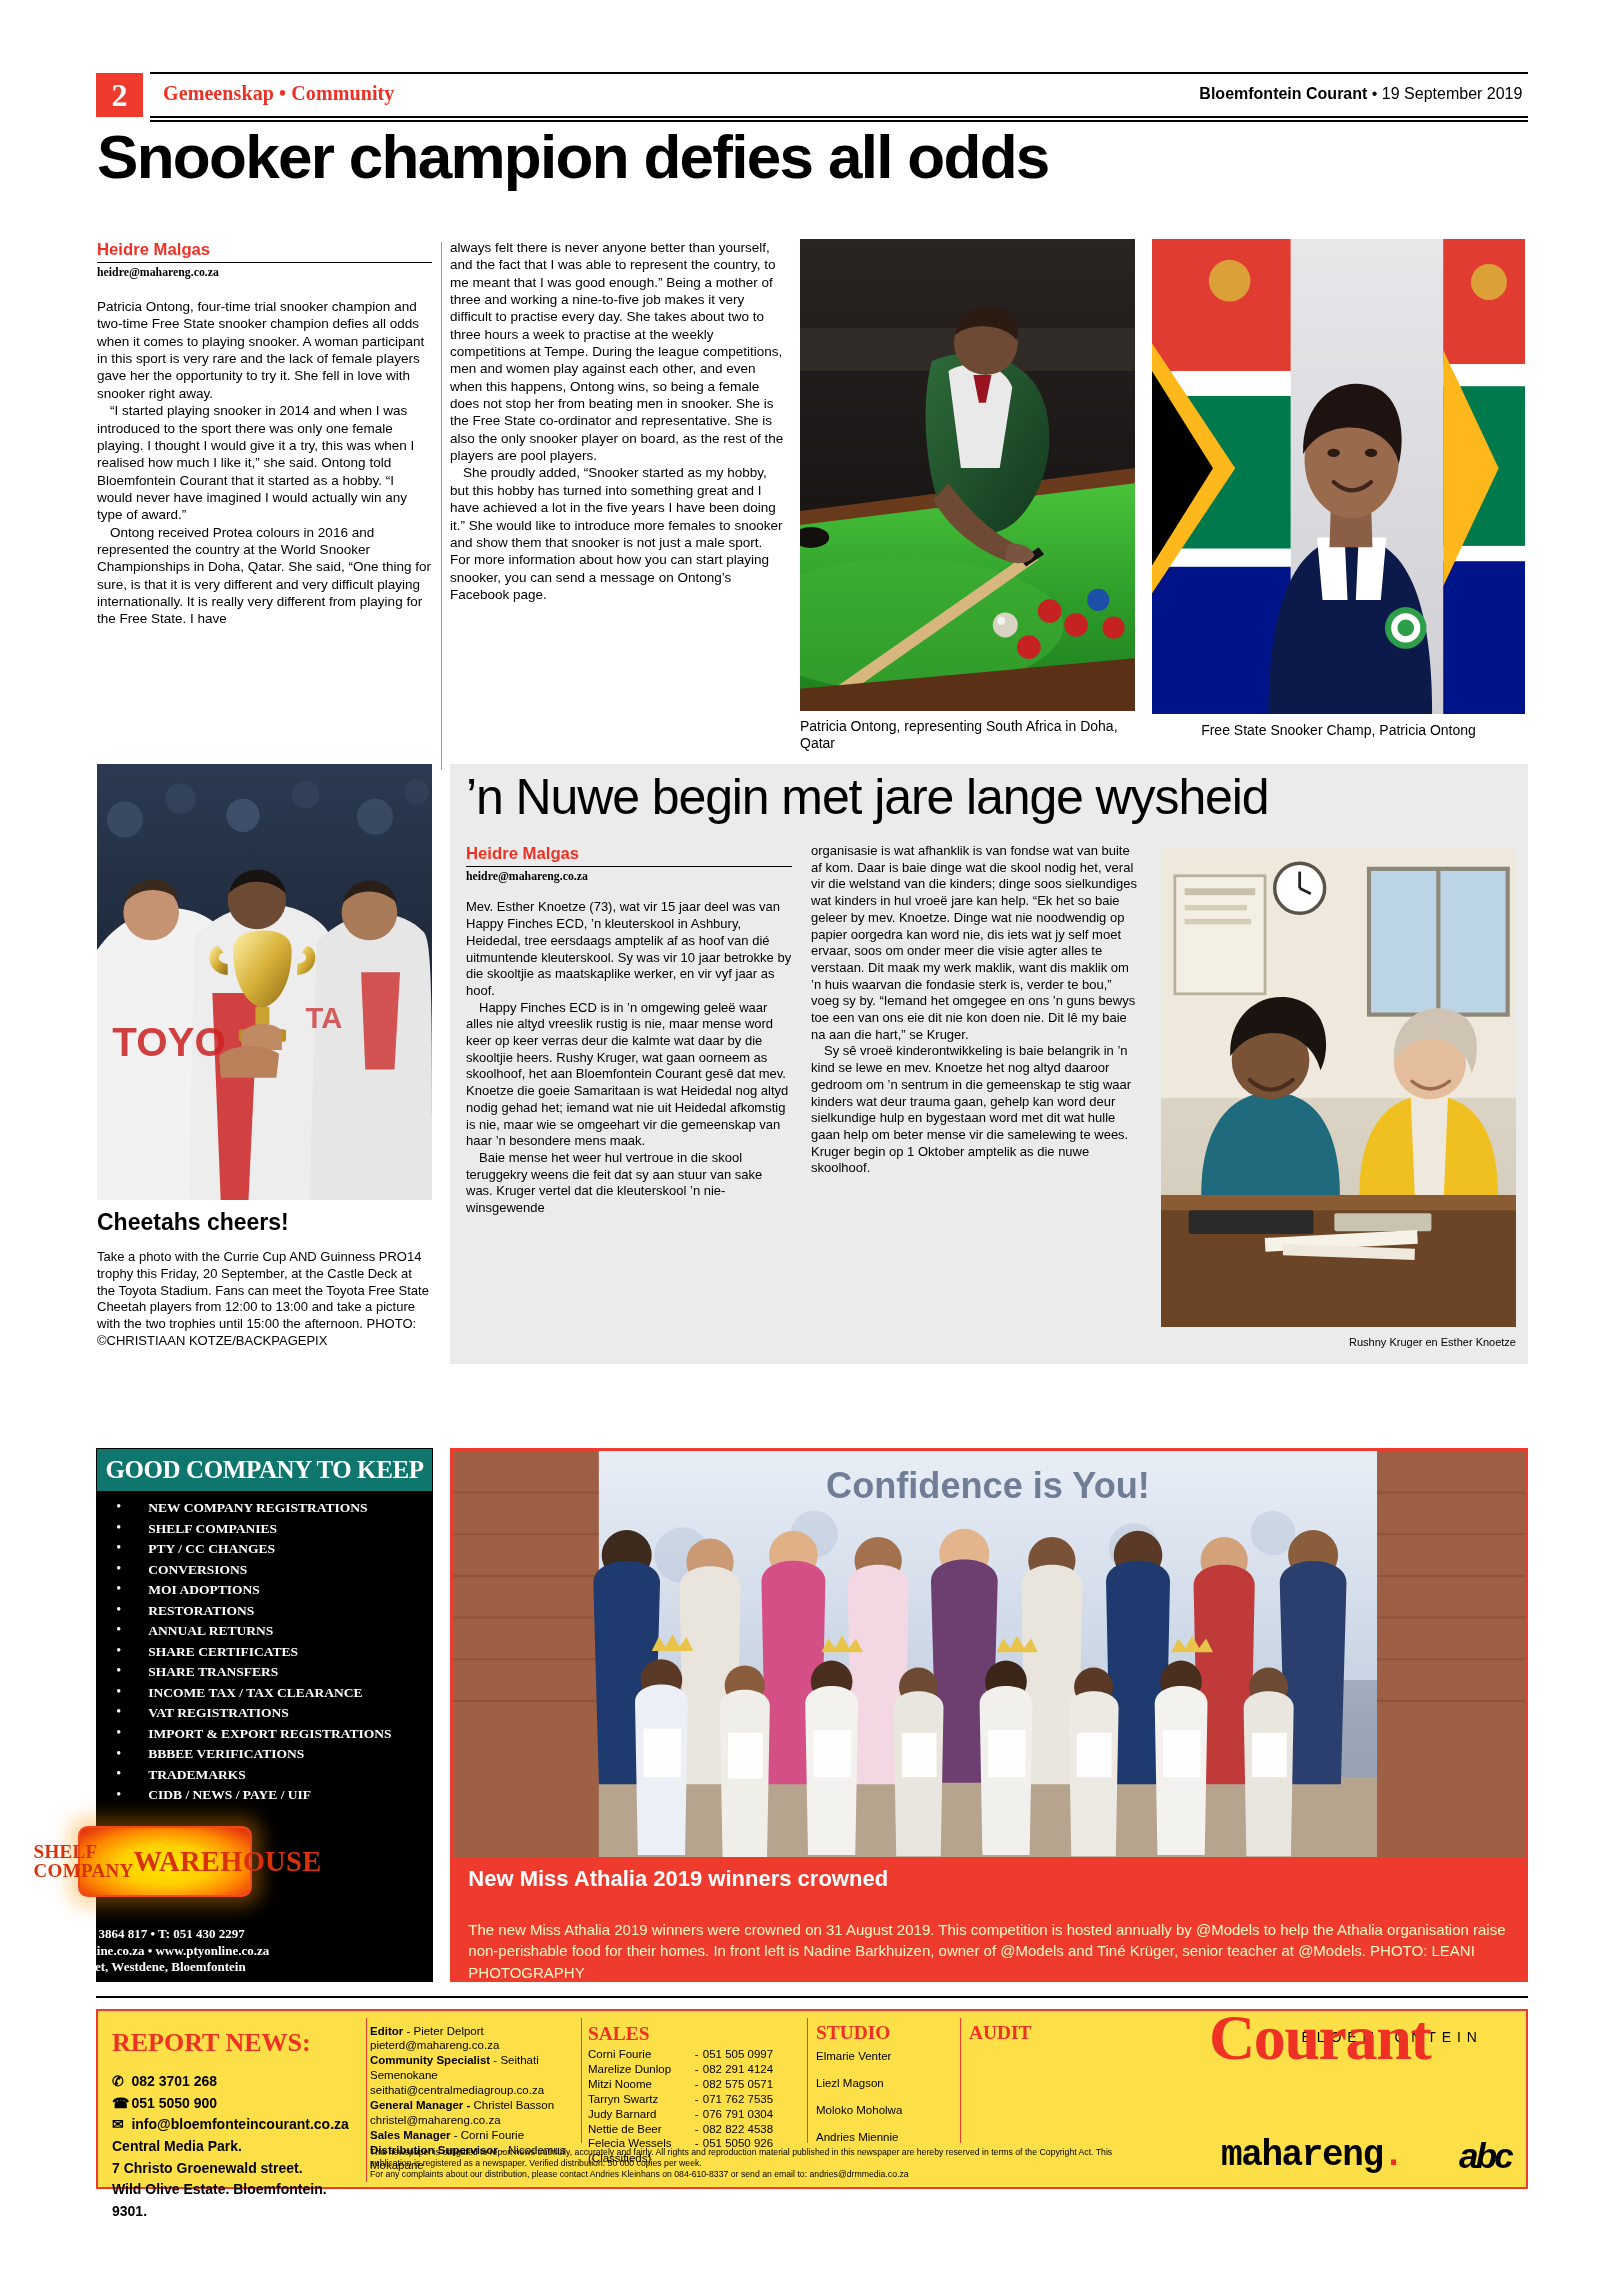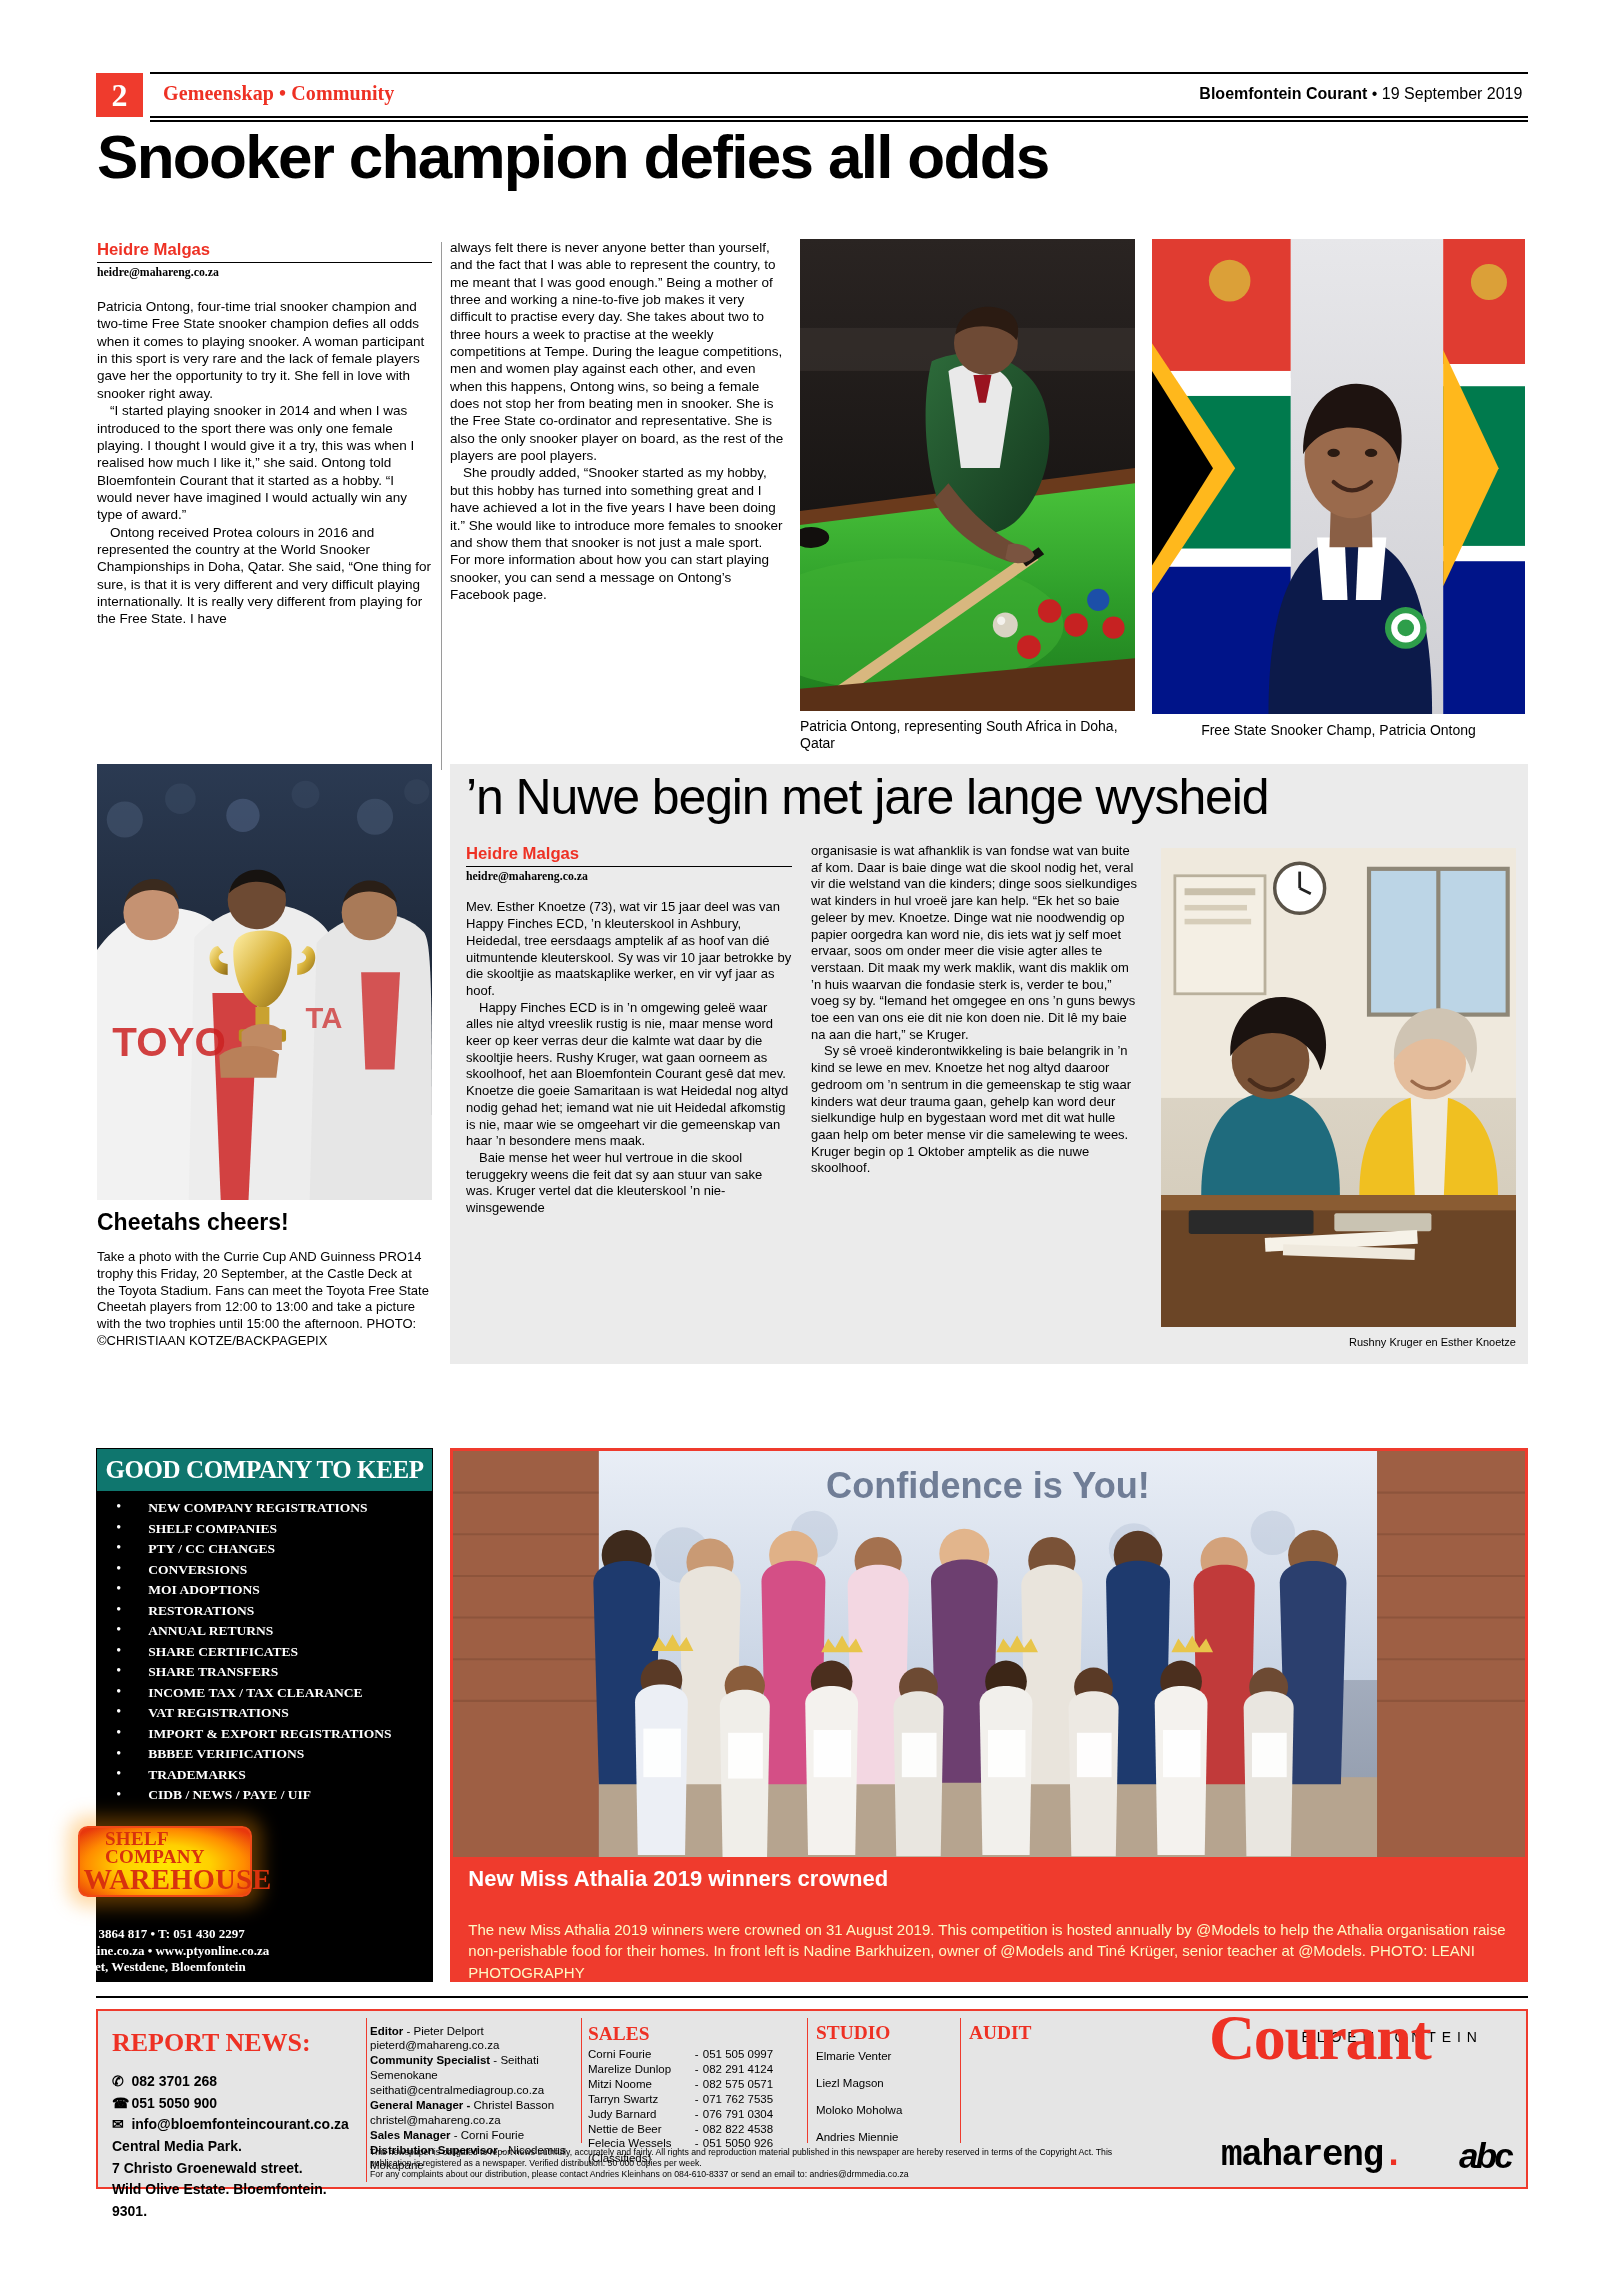--- a/index.html
+++ b/index.html
@@ -73,40 +73,40 @@
   .ad-title { position: absolute; left: 0; top: 0; width: 100%; height: 42px; background: #0f766e;
               color: #fff; font-family: "Liberation Serif", serif; font-weight: 700; font-size: 25px;
               text-align: center; line-height: 42px; letter-spacing: -0.4px; }
   .ad-list { position: absolute; left: 15.3px; top: 49px; width: 308px; color: #fff;
              font-family: "Liberation Serif", serif; font-weight: 700; font-size: 13.5px; line-height: 1.52; }
   .ad-list li { list-style: none; position: relative; padding-left: 36px; }
   .ad-list li:before { content:"•"; position:absolute; left: 4.2px; top:-0.7px; font-size: 12.5px; }
   .shelf-logo { position: absolute; left: 78px; top: 1826px; width: 174px; height: 71px;
                 background: radial-gradient(ellipse at 50% 55%, #ffe600 0%, #ffd000 38%, #ff8c00 66%, #e8380d 92%);
                 border: 2.8px solid #f04a18; border-radius: 9.7px;
-                display:flex; flex-direction:column; align-items:center; justify-content:center;
+                display:flex; flex-direction:row; align-items:center; justify-content:center;
                 font-family:"Liberation Serif",serif; font-weight:700; color:#d8320d;
                 line-height: .96; box-shadow: 0 0 18px 9.7px rgba(255,150,0,.35); padding-left: 25px; }
   .shelf-logo .l1 { font-size: 19px; letter-spacing: 0.3px;}
   .shelf-logo .l2 { font-size: 28.5px; letter-spacing: 0.3px;}
   .ad-contact { position: absolute; left: 11px; top: 1926px; width: 321px; color: #fff;
                 font-family: "Liberation Serif", serif; font-weight: 700; font-size: 13px; line-height: 1.28; }
 
   
   .missbox { position: absolute; left: 450px; top: 1448px; width: 1078px; height: 534px;
              border: 3.5px solid #ef3b2d; background: #ef3b2d; }
   .miss-photo { position: absolute; left: 0; top: 0; width: 100%; height: 406px; }
   .miss-title { position: absolute; left: 15.3px; top: 415px; color: #fff; font-weight: 700;
                 font-size: 22px; }
   .miss-body  { position: absolute; left: 15.3px; top: 468px; width: 1041px; color: #fef9c3;
                 font-size: 15px; line-height: 1.42; }
 
   
   .footer { position: absolute; left: 96px; top: 2009px; width: 1432px; height: 180px;
-            border: 2.8px solid #ef3b2d; background:#e5e5e5; }
+            border: 2.8px solid #ef3b2d; background:#fde047; }
   .f-rule { position: absolute; top: 1996px; left: 96px; width: 1432px; height: 2.1px; background:#000; }
   .f-report-title { position: absolute; left: 14px; top: 16.7px; color: #ee3124;
                     font-family:"Liberation Serif",serif; font-weight: 700; font-size: 26px; }
   .f-lines { position: absolute; left: 14px; top: 60px; width: 250px; font-weight:700; font-size: 14px; line-height: 1.55; }
   .f-lines .ic { display:inline-block; width: 19.4px; }
   .f-staff { position: absolute; left: 272px; top: 12.5px; width: 201px; font-size: 11.5px; line-height: 1.3; }
   .f-staff b { font-weight: 700; }
   .vline { position: absolute; width: 1.4px; background: #ef3b2d; }
   .f-colhead { color: #ee3124; font-family:"Liberation Serif",serif; font-weight:700; font-size: 19.4px; }
   .f-sales { position: absolute; left: 490px; top: 11px; width: 201px; font-size: 11.5px; line-height: 1.28; }

